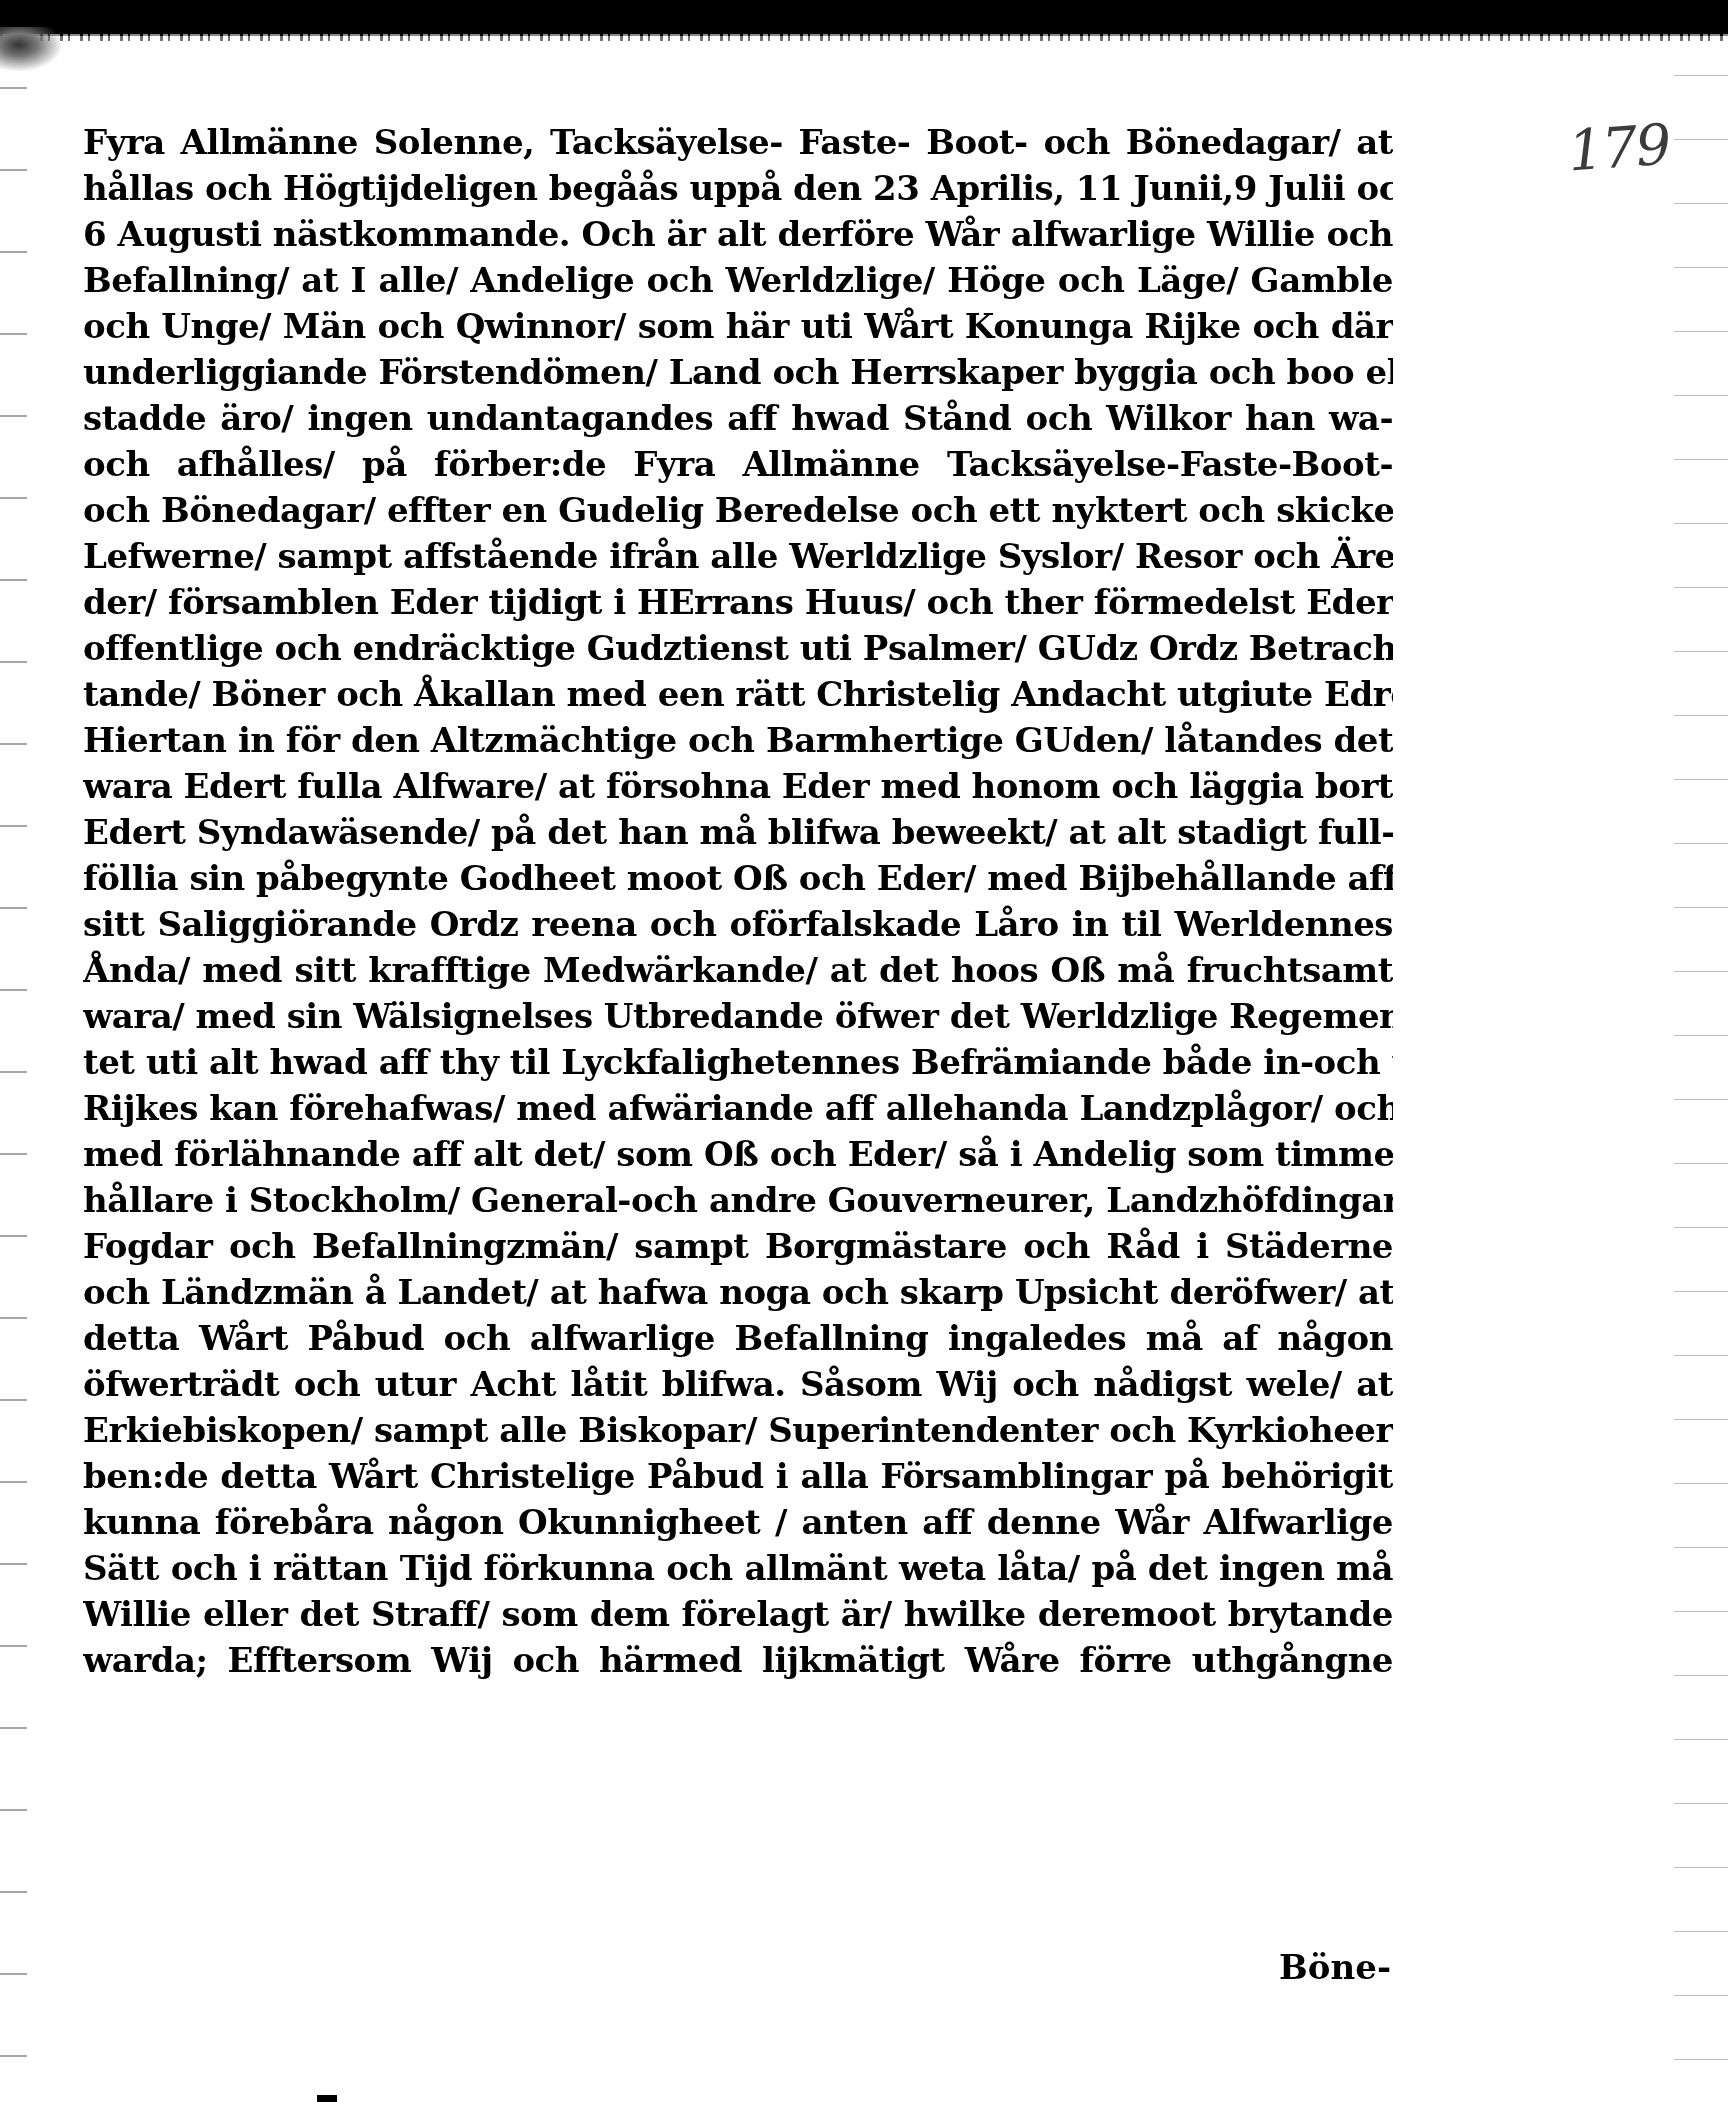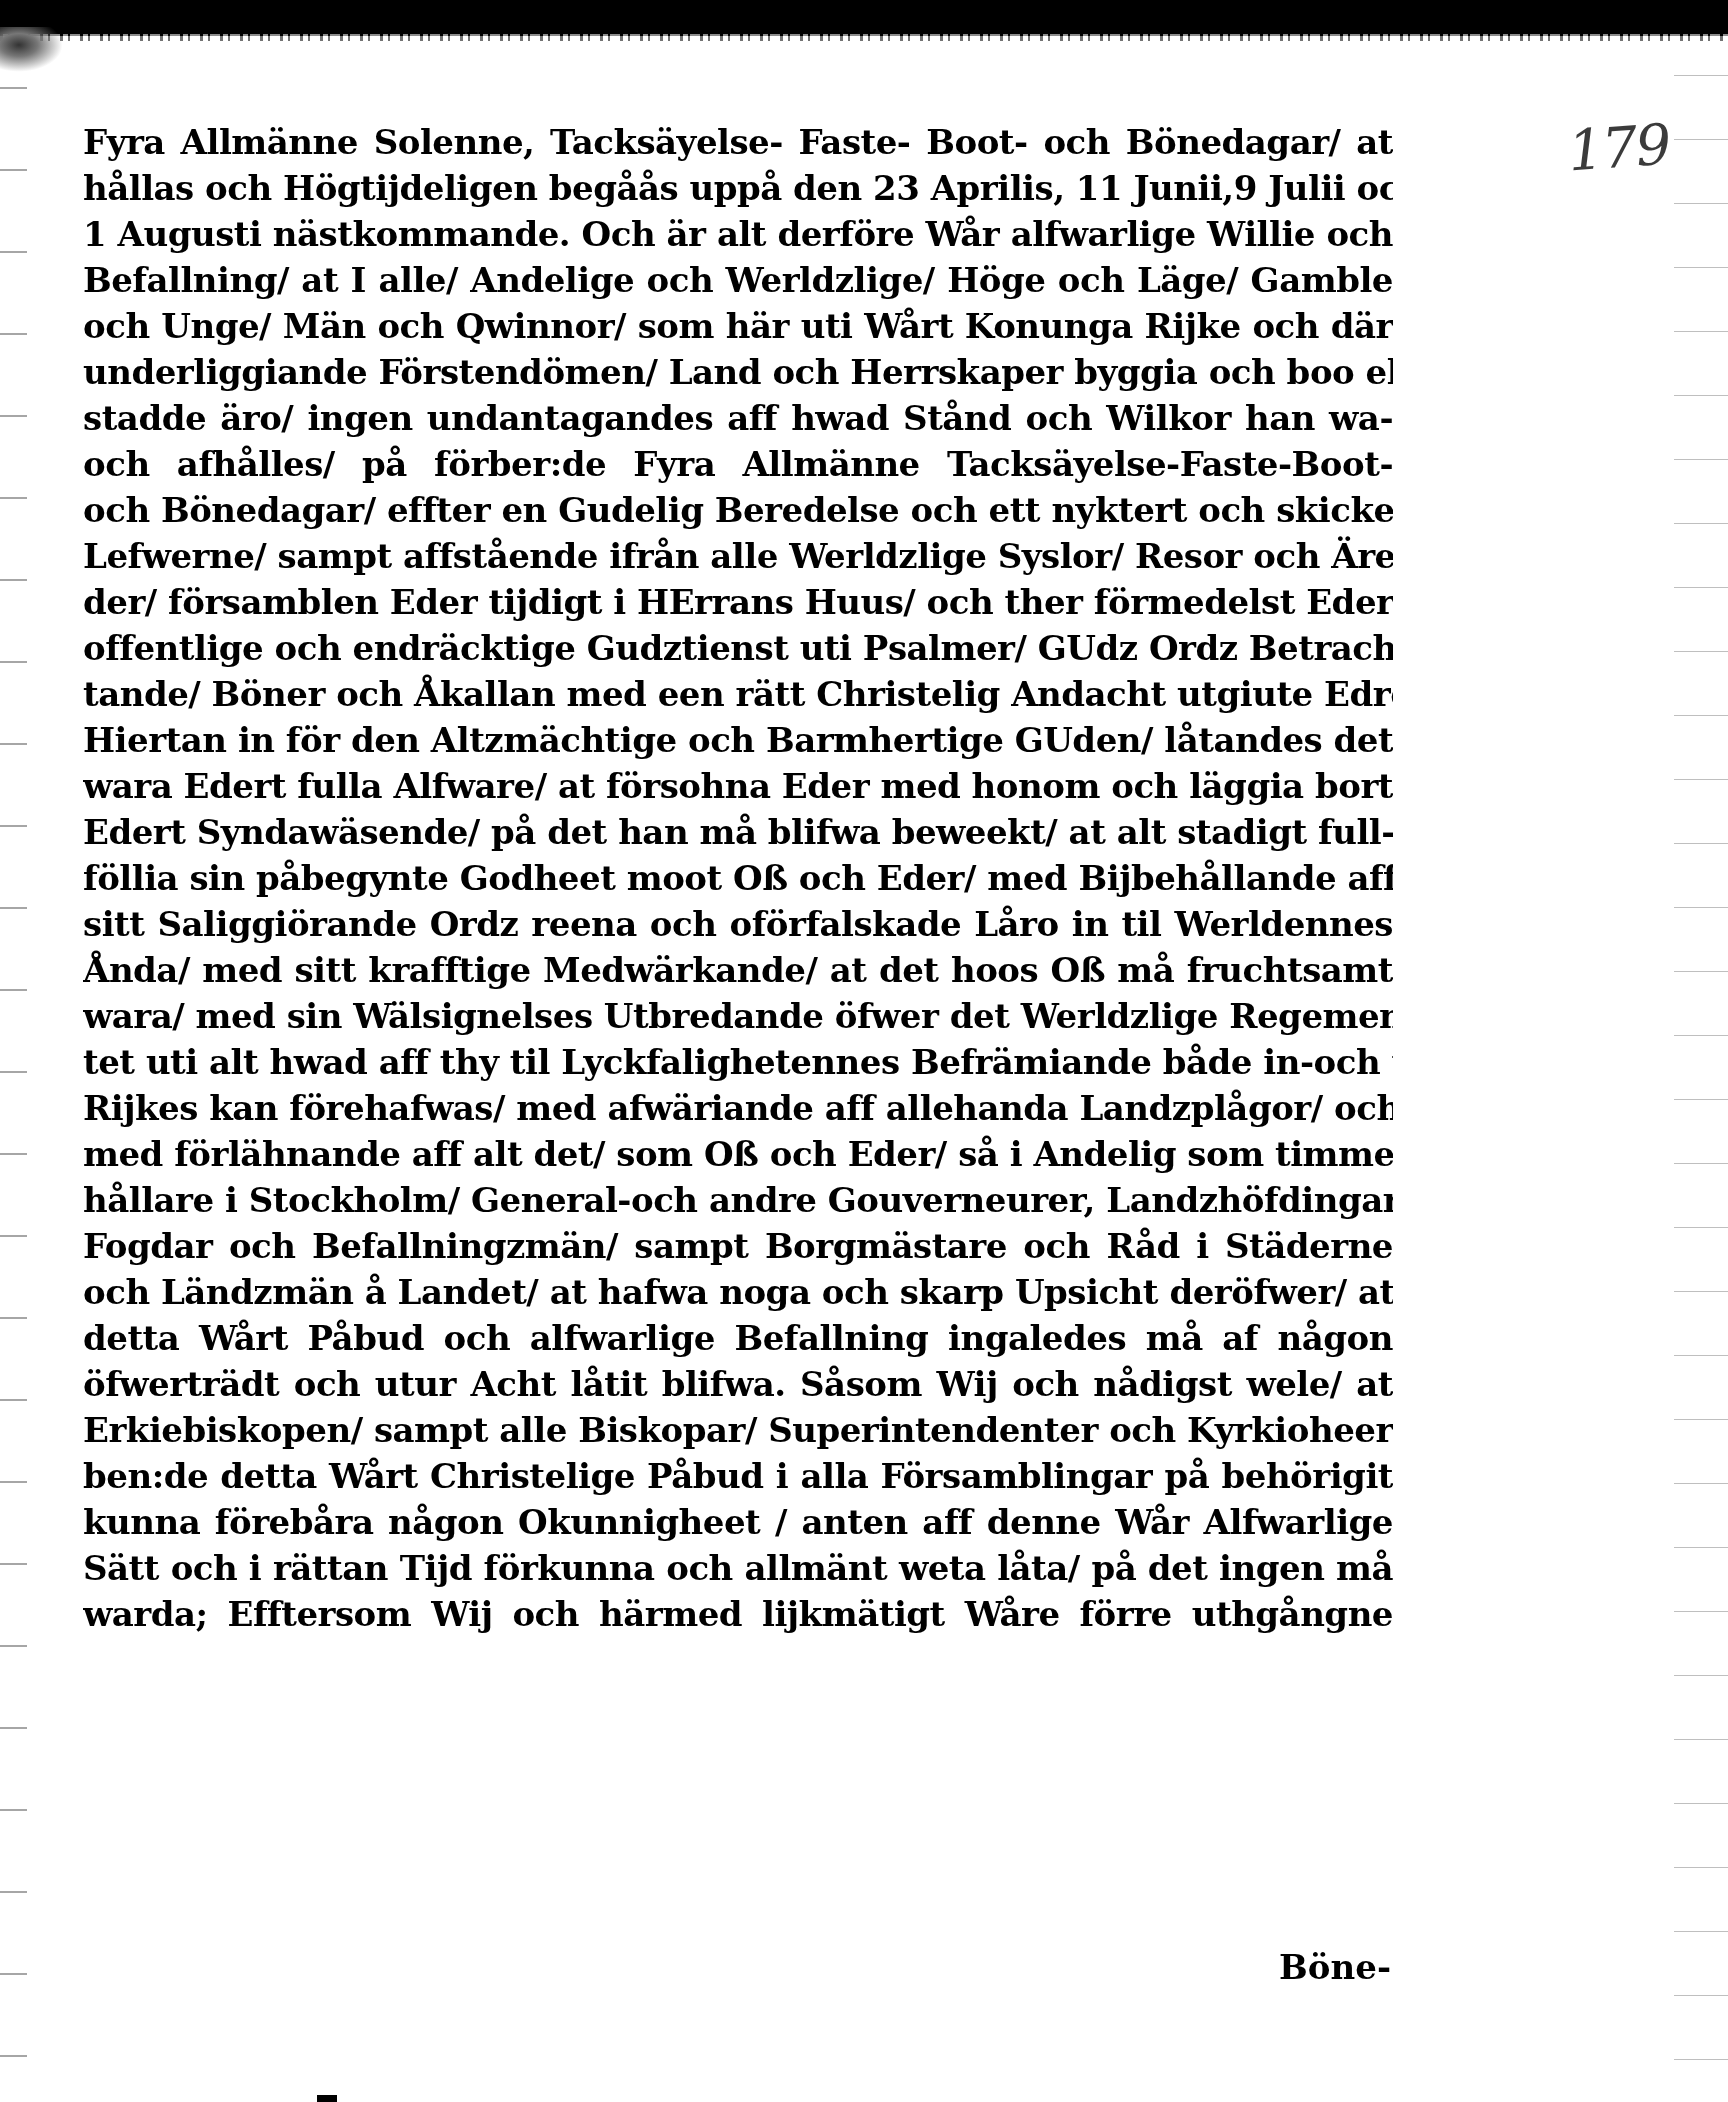--- a/index.html
+++ b/index.html
@@ -108,21 +108,21 @@
 <div class="top-border-edge"></div>
 <div class="corner-smudge"></div>
 <div class="specks-left"></div>
 <div class="specks-right"></div>
 
 <div class="page-number">179</div>
 
 <div class="text-block">
   <span class="line">Fyra Allmänne Solenne, Tacksäyelse- Faste- Boot- och Bönedagar/ at</span>
   <span class="line">hållas och Högtijdeligen begåås uppå den 23 Aprilis, 11 Junii,9 Julii och</span>
-  <span class="line">1 Augusti nästkommande.   Och är alt derföre Wår alfwarlige Willie och</span>
+  <span class="line">6 Augusti nästkommande.   Och är alt derföre Wår alfwarlige Willie och</span>
   <span class="line">Befallning/ at I alle/ Andelige och Werldzlige/ Höge och Läge/ Gamble</span>
   <span class="line">och Unge/ Män och Qwinnor/ som här uti Wårt Konunga Rijke och där</span>
   <span class="line">underliggiande Förstendömen/ Land och Herrskaper byggia och boo eller</span>
   <span class="line">stadde äro/ ingen undantagandes aff hwad Stånd och Wilkor han wa-</span>
   <span class="line">och afhålles/   på förber:de   Fyra   Allmänne Tacksäyelse-Faste-Boot-</span>
   <span class="line">och Bönedagar/ effter en Gudelig Beredelse och ett nyktert  och skickeligit</span>
   <span class="line">Lefwerne/ sampt affstående ifrån alle Werldzlige Syslor/ Resor och Ären-</span>
   <span class="line">der/ församblen Eder tijdigt i HErrans Huus/   och ther förmedelst Eder</span>
   <span class="line">offentlige och endräcktige Gudztienst uti Psalmer/ GUdz Ordz Betrach-</span>
   <span class="line">tande/ Böner och Åkallan med een rätt Christelig Andacht utgiute Edre</span>
@@ -138,18 +138,19 @@
   <span class="line">med förlähnande aff alt det/ som Oß och Eder/ så i Andelig som timmelig</span>
   <span class="line">hållare i Stockholm/ General-och andre Gouverneurer, Landzhöfdingar/</span>
   <span class="line">Fogdar och Befallningzmän/ sampt Borgmästare och Råd i Städerne</span>
   <span class="line">och Ländzmän å Landet/  at hafwa noga och skarp Upsicht deröfwer/  at</span>
   <span class="line">detta Wårt Påbud och alfwarlige Befallning  ingaledes må af någon</span>
   <span class="line">öfwerträdt och utur Acht låtit blifwa.    Såsom Wij och nådigst wele/ at</span>
   <span class="line">Erkiebiskopen/ sampt alle Biskopar/ Superintendenter och Kyrkioheerdar/</span>
   <span class="line">ben:de detta Wårt Christelige Påbud i alla Församblingar på behörigit</span>
   <span class="line">kunna förebåra någon Okunnigheet /  anten aff denne Wår Alfwarlige</span>
   <span class="line">Sätt och i rättan Tijd förkunna och allmänt weta låta/ på det ingen må</span>
+  <span class="line">Willie eller det Straff/ som dem förelagt är/ hwilke deremoot brytande</span>
   <span class="line">warda;  Efftersom Wij och härmed lijkmätigt Wåre förre uthgångne</span>
 </div>
 
 <div class="catchword">Böne-</div>
 <div class="bottom-mark"></div>
 
 
 </body></html>

